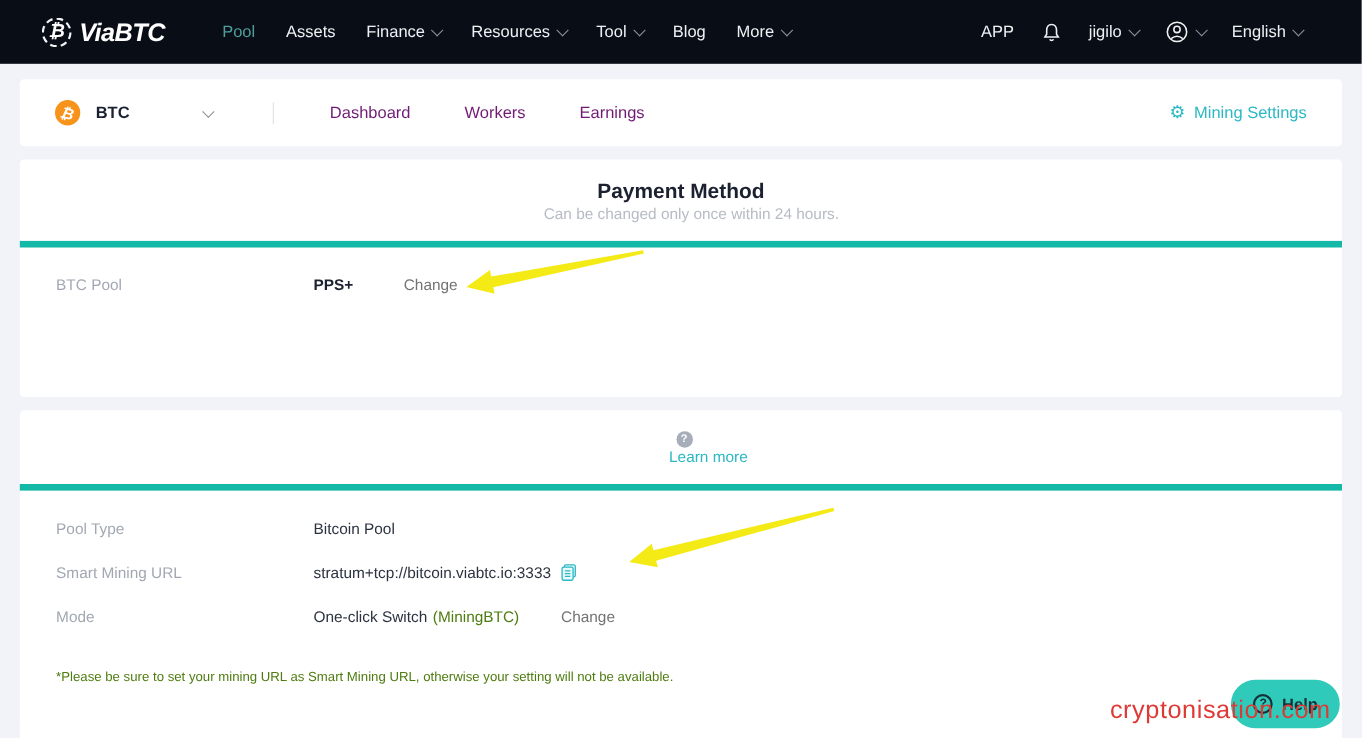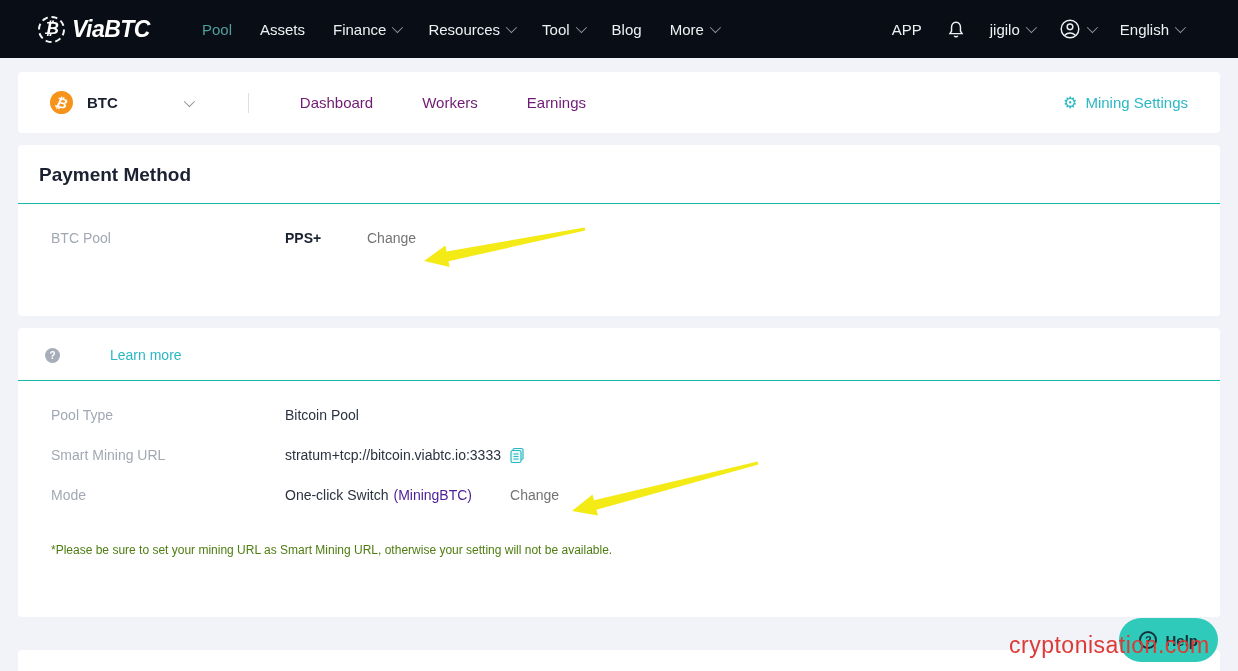--- a/index.html
+++ b/index.html
@@ -45,38 +45,38 @@
   .coin-icon span { display:inline-block; transform:rotate(14deg); }
   .coin-label { font-size:15px; font-weight:bold; color:#1b2130; margin-left:14px; }
   .coin-select .chev { margin-left:66px; }
   .subnav-divider { width:1px; height:20px; background:#dde0e6; margin:0 0 0 56px; }
   .subnav-tabs { display:flex; gap:49px; margin-left:51px; font-size:15px; color:#701a75; }
   .subnav-tab { cursor:pointer; }
   .mining-settings { margin-left:auto; display:flex; align-items:center; gap:8px; color:#2bb8c4; font-size:15px; cursor:pointer; }
   .gear-glyph { font-size:16px; line-height:1; }
 
   .section { margin-bottom:12px; }
-  .section-head { padding:19px 21px 17px 21px; border-bottom:1px solid #14b8a6; display:flex; align-items:center; }
+  .section-head { padding:19px 21px 17px 21px; border-bottom:6px solid #14b8a6; display:flex; align-items:center;flex-direction:column; }
   .section-title { font-size:19px; font-weight:bold; color:#1b2130; }
   .section-note { font-size:14px; color:#b6bbc4; margin-left:19px; }
   .q-badge {
     width:15px; height:15px; border-radius:50%; background:#a8aeb9; color:#fff;
     font-size:10px; font-weight:bold; display:inline-flex; align-items:center; justify-content:center;
     margin-left:6px;
   }
   .learn-more { font-size:14px; color:#2bb8c4; margin-left:50px; cursor:pointer;text-align:right; }
 
   .section-body { padding:14px 33px 0 33px; }
   .row { display:flex; align-items:center; height:40px; font-size:14px; }
   .row-label { width:234px; color:#a2a8b3; }
   .row-value { color:#2b3240; }
   .row-value.strong { font-weight:bold; color:#1b2130; }
-  .accent-orange { color:#4c1d95; margin-left:5px; }
+  .accent-orange { color:#4d7c0f; margin-left:5px; }
   .change-link { color:#737373; cursor:pointer; }
-  .pm-body { padding-bottom:58px; }
+  .pm-body { padding-bottom:82px; }
   .pm-row .row-value { min-width:82px; }
   .pm-row .change-link { margin-left:0px; }
   .mode-change { margin-left:38px; }
   .copy-icon { margin-left:8px; cursor:pointer; display:inline-flex; }
   .warning { color:#4d7c0f; font-size:12px; padding:28px 0 60px 0; }
 
   .sliver { position:absolute; left:18px; right:18px; top:650px; height:30px; background:#fff; border-radius:4px 4px 0 0; }
 
   
   .overlay { position:absolute; left:0; top:0; width:1238px; height:671px; pointer-events:none; z-index:5; }
@@ -178,20 +178,21 @@
     </div>
     <div class="mining-settings">
       <span class="gear-glyph">⚙</span>
       <span>Mining Settings</span>
     </div>
   </div>
 
   <div class="card section">
     <div class="section-head">
       <span class="section-title">Payment Method</span>
+      <span class="section-note">Can be changed only once within 24 hours.</span>
     </div>
     <div class="section-body pm-body">
       <div class="row pm-row">
         <span class="row-label">BTC Pool</span>
         <span class="row-value strong">PPS+</span>
         <span class="change-link">Change</span>
       </div>
     </div>
   </div>
 

